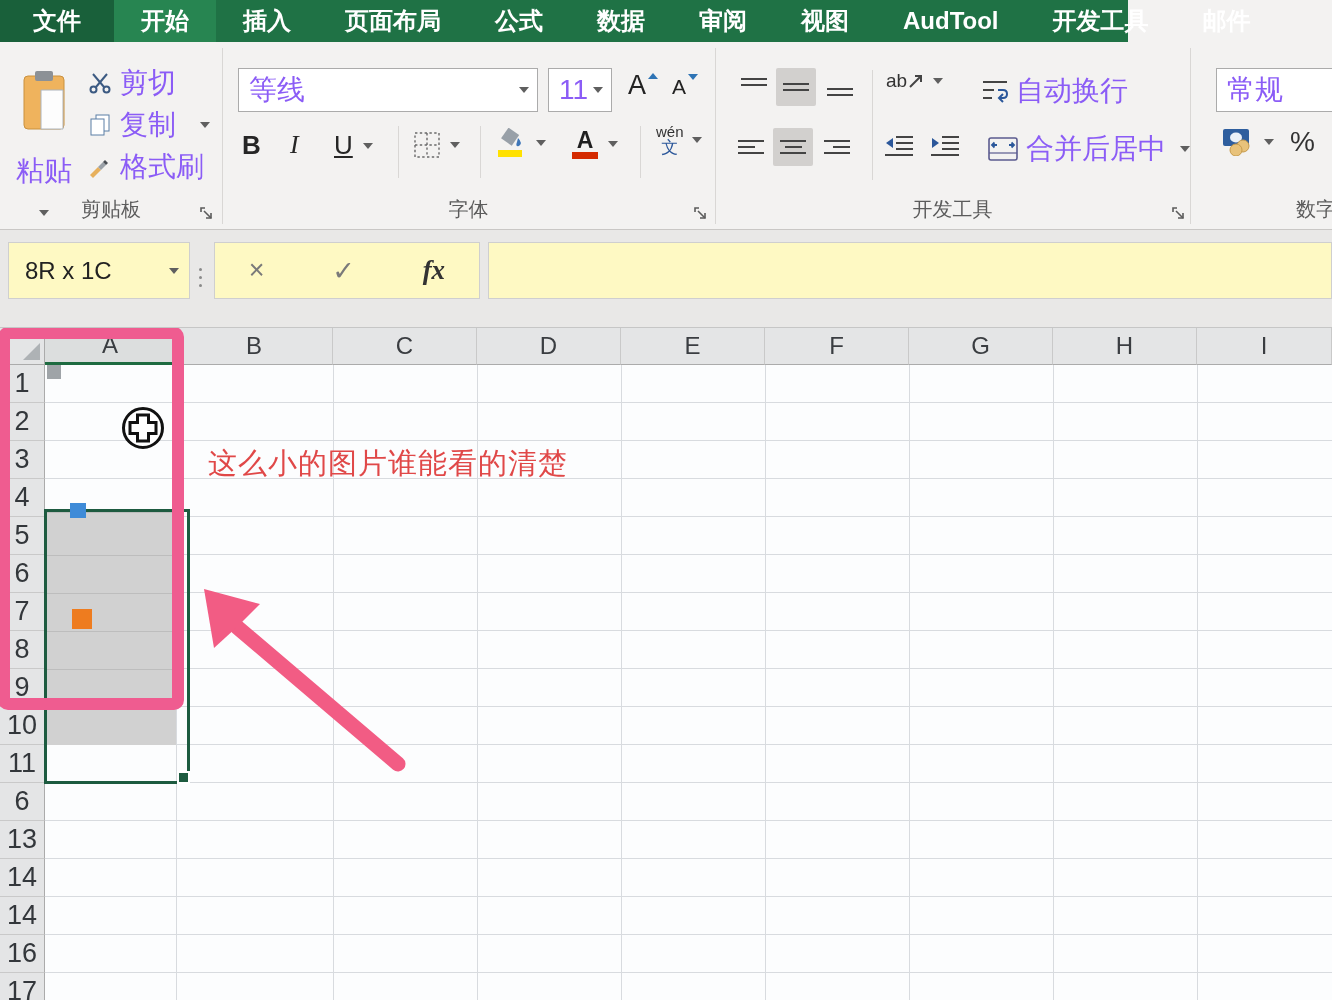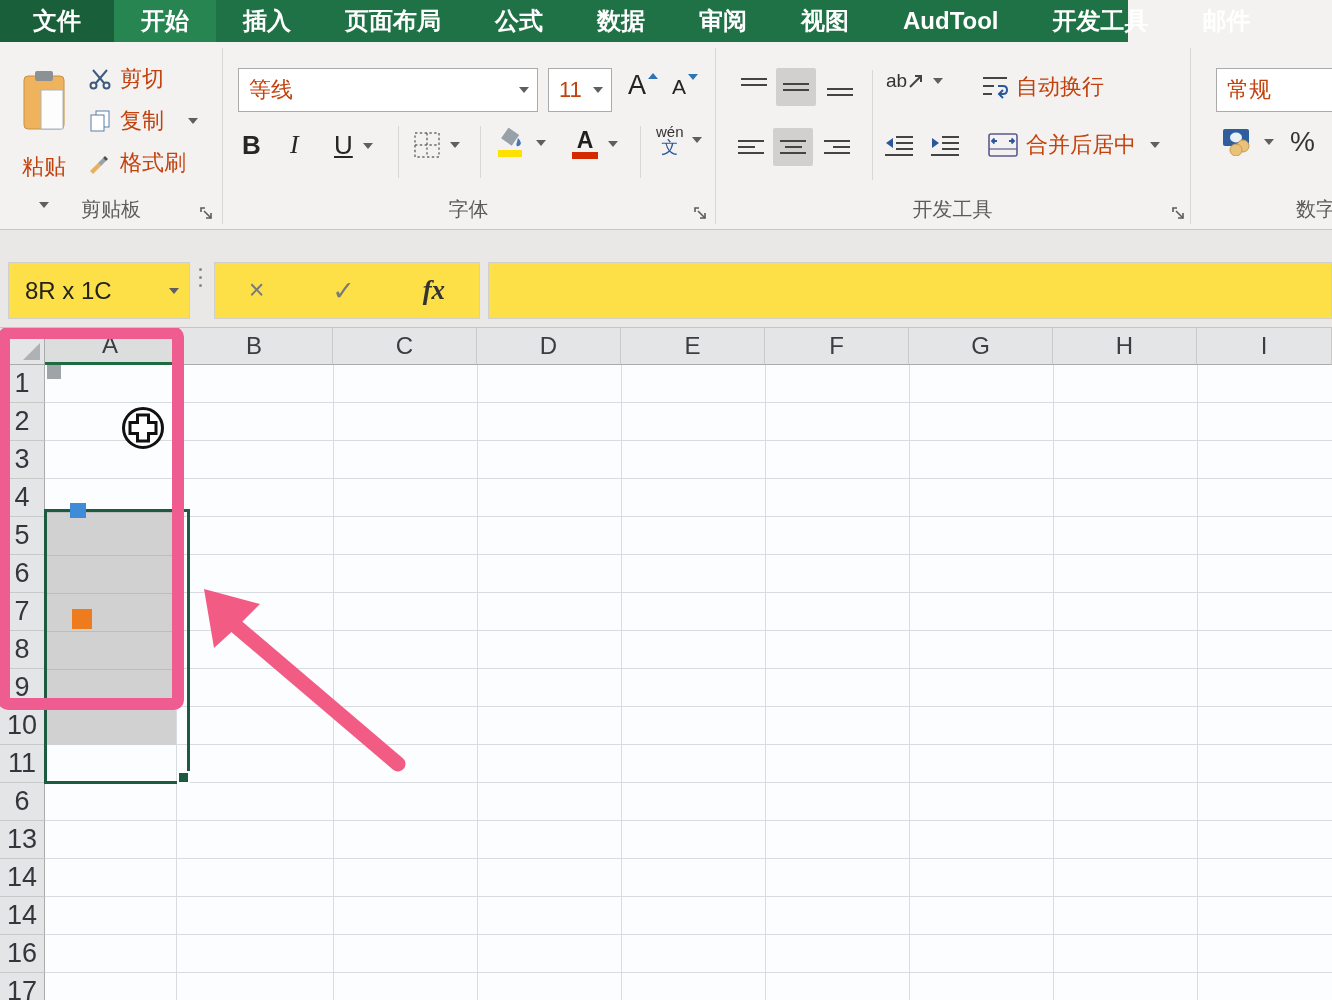--- a/index.html
+++ b/index.html
@@ -12,41 +12,41 @@
   .tab { color:#fff; font-size:24px; font-weight:700; line-height:42px; padding:0 27px; white-space:nowrap; cursor:default; }
   .tab.file { background:#19603A; padding:0 33px; }
   .tab.active { background:#278551; }
 
   
   #ribbon { position:absolute; left:0; top:42px; width:1332px; height:188px; background:#F3F2F1; border-bottom:1px solid #C9C7C5; }
   .gsep { position:absolute; top:6px; height:176px; width:1px; background:#D9D7D5; }
   .vsep { position:absolute; width:1px; background:#D9D7D5; }
   .glabel { position:absolute; bottom:6px; font-size:20px; color:#5B5B5B; text-align:center; }
   .launcher { position:absolute; bottom:8px; width:14px; height:14px; }
-  .rlabel { font-size:22px; color:#c2410c; white-space:nowrap; }
+  .rlabel { font-size:28px; color:#8b5cf6; white-space:nowrap; }
   .dd { width:0; height:0; border-left:5px solid transparent; border-right:5px solid transparent; border-top:6px solid #5f5f5f; display:inline-block; }
   .du { width:0; height:0; border-left:5px solid transparent; border-right:5px solid transparent; border-bottom:6px solid #2E74B5; display:inline-block; }
   .ddb { border-top-color:#2E74B5; }
   .combo { position:absolute; background:#fff; border:1px solid #ABABAB; display:flex; align-items:center; }
   .combo .rlabel { padding-left:10px; flex:1; }
   .combo .dd { margin-right:8px; }
 
   .ribbon-item { position:absolute; display:flex; align-items:center; gap:8px; }
   .iconbox { display:flex; align-items:center; justify-content:center; }
 
   
   .alignbox { position:absolute; width:40px; height:38px; display:flex; align-items:center; justify-content:center; border-radius:2px; }
   .alignbox.on { background:#D2D0CE; }
   .bars { width:26px; height:22px; display:flex; flex-direction:column; }
   .bars i { display:block; height:2px; background:#444; margin:2px 0; }
   .b-full { width:26px; } .b-short { width:17px; }
 
   
   #formularow { position:absolute; left:0; top:230px; width:1332px; height:98px; background:#E9E8E7; border-bottom:1px solid #C6C6C6; }
-  .whitebox { position:absolute; top:32px; height:57px; background:#fde047; border:1px solid #CFCFCF; display:flex; align-items:center; }
+  .whitebox { position:absolute; top:12px; height:57px; background:#fef9c3; border:1px solid #CFCFCF; display:flex; align-items:center; }
   #namebox { left:8px; width:182px; }
   #namebox span.nb { padding-left:16px; font-size:24px; color:#222; flex:1; }
   #fxbuttons { left:214px; width:266px; justify-content:space-around; }
   #fxbuttons .fb { font-size:27px; color:#7a7a7a; }
   #fxbuttons .fx { font-family:"Liberation Serif", serif; font-style:italic; font-weight:700; font-size:27px; color:#333; }
   #formulainput { left:488px; width:844px; }
   .dots { position:absolute; left:199px; top:38px; display:flex; flex-direction:column; gap:5px; }
   .dots i { width:3px; height:3px; border-radius:50%; background:#8a8a8a; }
 
   
@@ -424,20 +424,21 @@
         <div class="rowh" style="top: 607px;">16</div>
         <div class="rowh" style="top: 645px;">17</div>
       </div>
 
     <div class="ov" id="grayhandle"></div>
     <div class="ov" id="selfill"></div>
     <div class="ov" id="selborder"></div>
     <div class="ov" id="fillhandle"></div>
     <div class="ov" id="bluehandle"></div>
     <div class="ov" id="orangehandle"></div>
+    <div class="ov" id="redtext">这么小的图片谁能看的清楚</div>
     <div class="ov" id="pinkrect"></div>
     <svg class="ov" id="cursor" width="48" height="48" viewBox="0 0 48 48">
       <circle cx="24" cy="24" r="19.5" fill="#fff" stroke="#111" stroke-width="3"></circle>
       <path d="M18.5 11 H29.5 V18.5 H37 V29.5 H29.5 V37 H18.5 V29.5 H11 V18.5 H18.5 Z" fill="#fff" stroke="#111" stroke-width="3"></path>
     </svg>
     <svg class="ov" id="arrow" width="225" height="200" viewBox="0 0 225 200">
       <line x1="47" y1="49" x2="208" y2="186" stroke="#F25C84" stroke-width="15" stroke-linecap="round"></line>
       <polygon points="14,11 70,26 47,49 24,70" fill="#F25C84"></polygon>
     </svg>
   </div>

